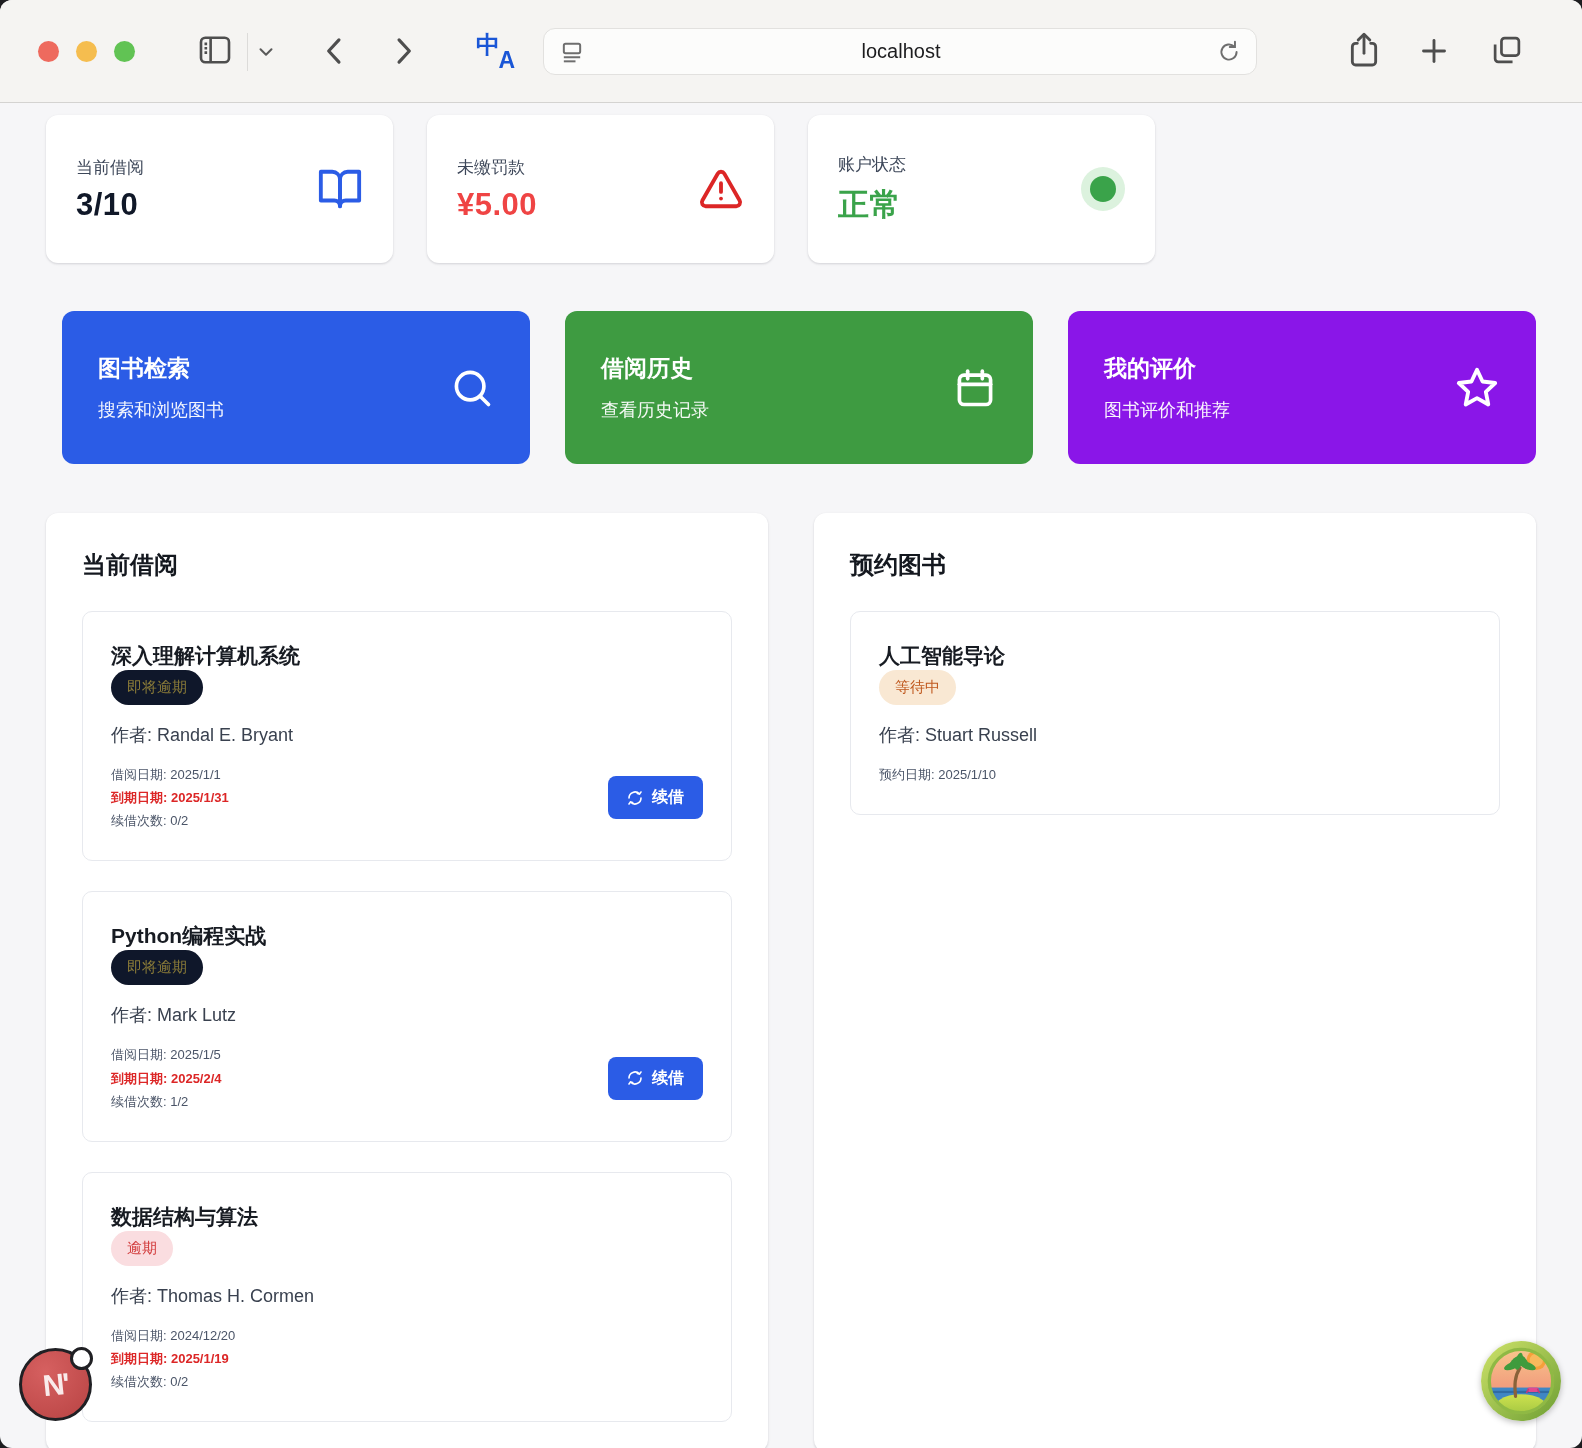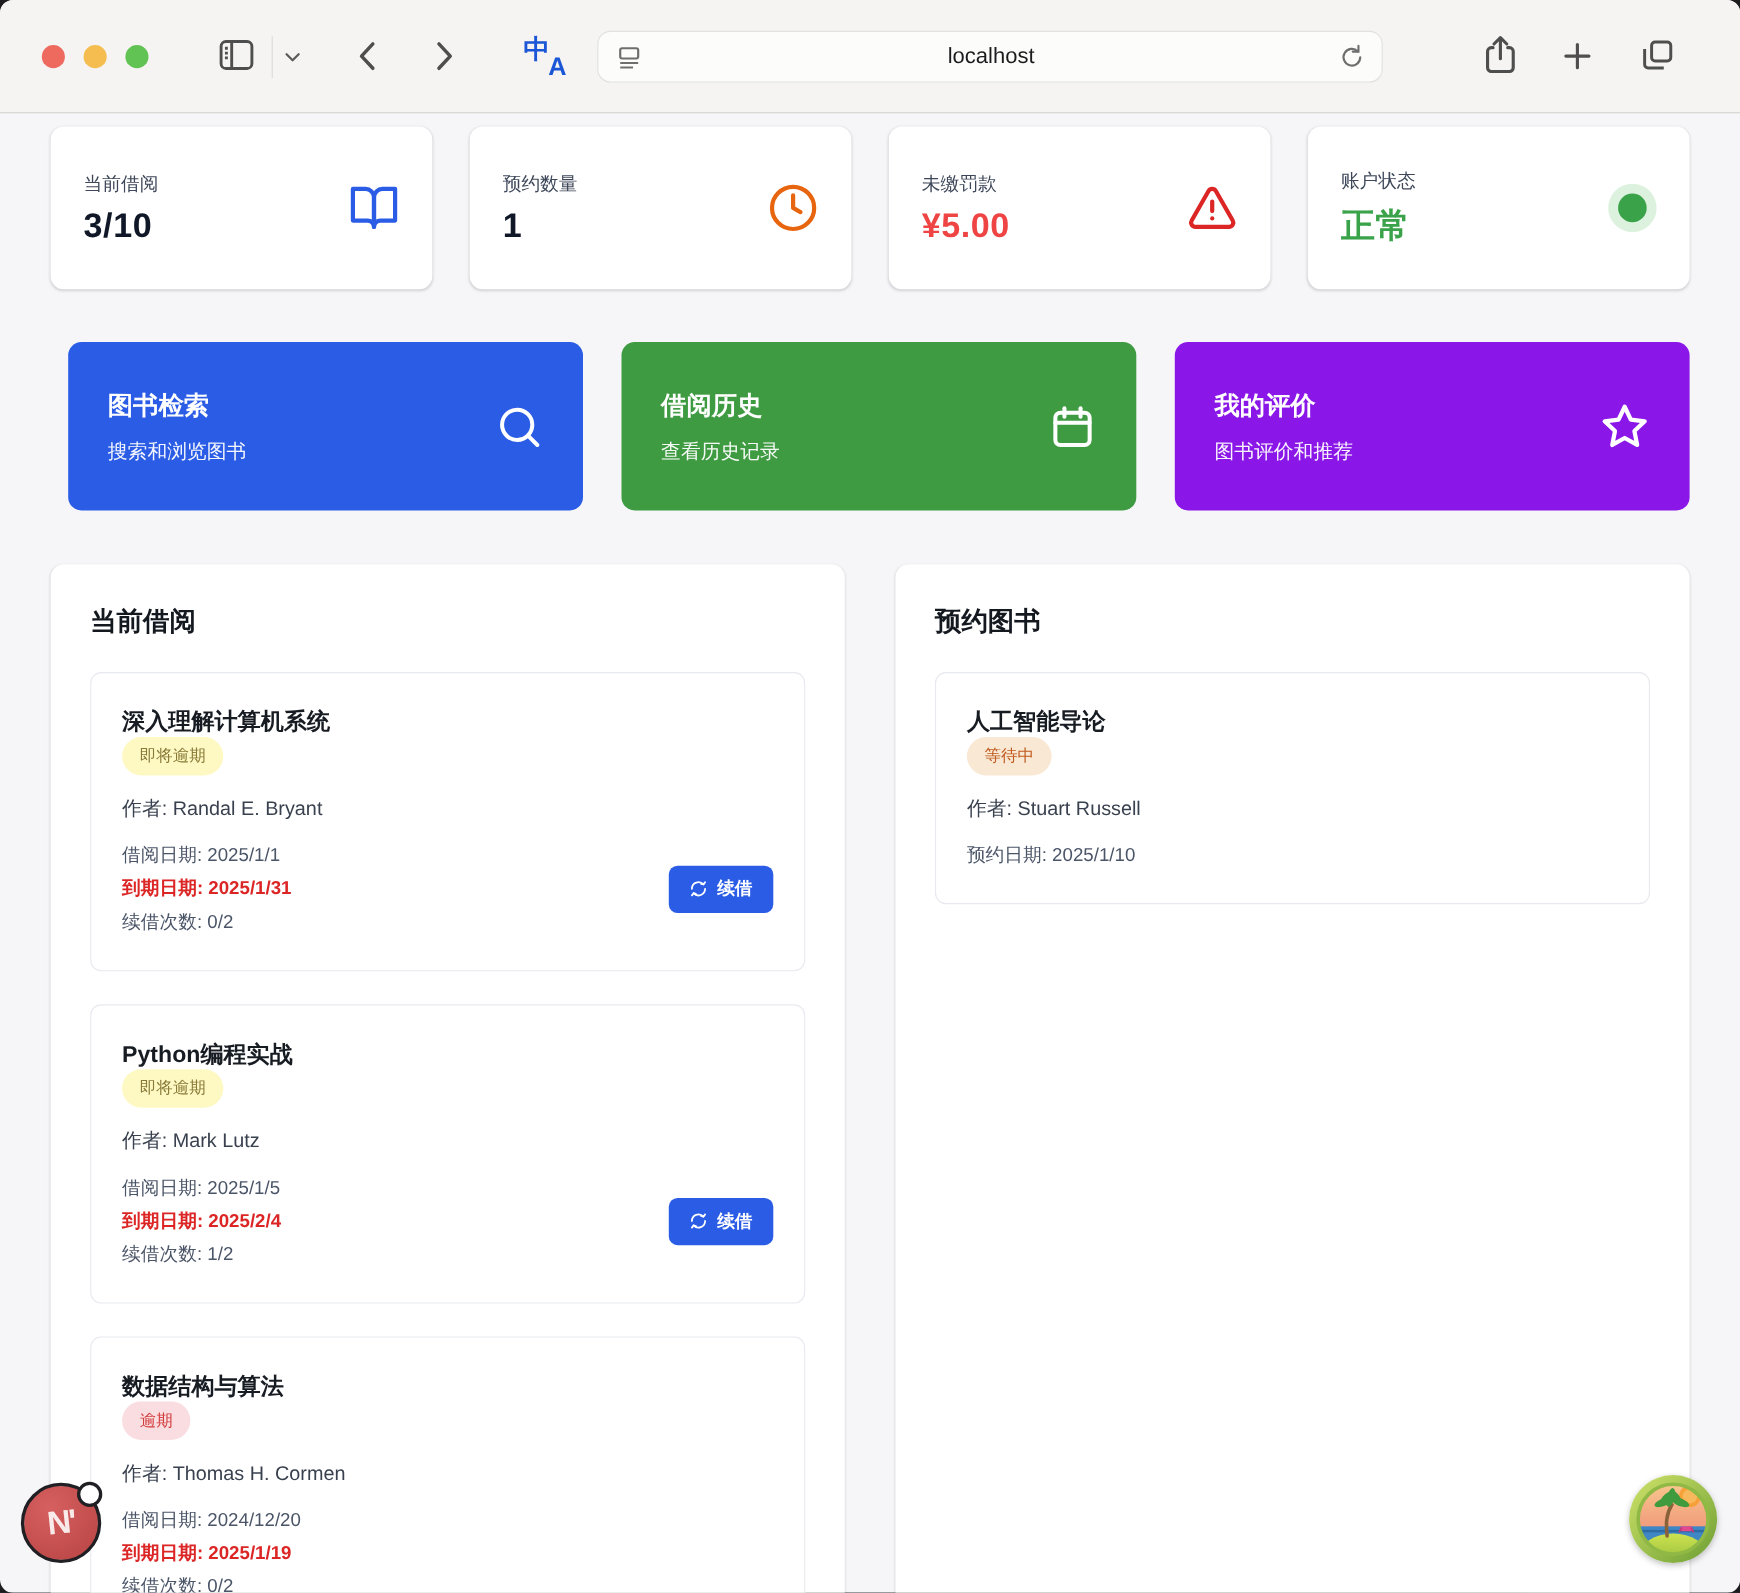--- a/index.html
+++ b/index.html
@@ -40,26 +40,26 @@
   .action-sub { font-size:18px; opacity:.95; font-weight:400; }
 
   .panels { display:grid; grid-template-columns:1fr 1fr; gap:46px; margin-top:49px; }
   .panel { background:#fff; border-radius:12px; box-shadow:0 1px 3px rgba(16,24,40,.1),0 1px 2px rgba(16,24,40,.06); padding:36px 36px 30px; min-height:887px; }
   .panel-title { font-size:24px; font-weight:bold; color:#14181f; margin-bottom:30px; }
 
   .book-card { border:1.5px solid #e7e9ee; border-radius:10px; padding:26px 28px 28px; margin-bottom:30px; background:#fff; }
   .book-head { display:flex; justify-content:space-between; align-items:flex-start;flex-direction:column; }
   .book-title { font-size:21px; font-weight:bold; color:#171b22; padding-top:4px; }
   .badge { font-size:15px; padding:8px 16px; border-radius:999px; white-space:nowrap; }
-  .badge-warn { background:#fef9c3; color:#897a38; }
+  .badge-warn { background:#0f172a; color:#897a38; }
   .badge-overdue { background:#fadde0; color:#d23c3c; }
   .badge-wait { background:#f9e8d3; color:#c05a20; }
   .book-author { font-size:18px; color:#39414f; margin-top:18px; }
   .book-meta-row { display:flex; justify-content:space-between; align-items:center; margin-top:16px; }
-  .meta-line { font-size:17px; color:#4b5568; line-height:1.78; }
+  .meta-line { font-size:13px; color:#4b5568; line-height:1.78; }
   .meta-line.due { color:#dc2626; font-weight:bold; }
   .renew-btn { display:inline-flex; align-items:center; gap:9px; background:#2b5ce6; color:#fff; border:none; font-size:16px; font-weight:bold; padding:11px 19px; border-radius:8px; cursor:pointer; font-family:inherit; }
 
   
   .float-badge { position:absolute; left:19px; top:1348px; width:73px; height:73px; border-radius:50%; background:radial-gradient(circle at 35% 30%,#d66060,#b84343); border:3px solid #202024; display:flex; align-items:center; justify-content:center; }
   .float-badge .glyph { color:rgba(255,255,255,.88); font-size:30px; font-weight:bold; transform:rotate(-6deg); letter-spacing:-2px; }
   .float-badge .dot { position:absolute; right:-4px; top:-4px; width:23px; height:23px; border-radius:50%; background:#fff; border:3px solid #202024; }
   .island-btn { position:absolute; left:1481px; top:1341px; width:80px; height:80px; border-radius:50%; background:linear-gradient(135deg,#cfe36a,#6d9e33); display:flex; align-items:center; justify-content:center; box-shadow:0 2px 6px rgba(0,0,0,.25); }
   .island-btn svg { border-radius:50%; }
 </style>
@@ -144,30 +144,20 @@
 
     <div class="stats">
       <div class="stat-card">
         <div>
           <div class="stat-label">当前借阅</div>
           <div class="stat-value">3/10</div>
         </div>
         <svg width="46" height="46" viewBox="0 0 24 24" fill="none" stroke="#2b5ce6" stroke-width="2" stroke-linecap="round" stroke-linejoin="round">
           <path d="M2 3h6a4 4 0 0 1 4 4v14a3 3 0 0 0-3-3H2z"></path>
             <path d="M22 3h-6a4 4 0 0 0-4 4v14a3 3 0 0 1 3-3h7z"></path>
-        </svg>
-      </div>
-      <div class="stat-card">
-        <div>
-          <div class="stat-label">预约数量</div>
-          <div class="stat-value">1</div>
-        </div>
-        <svg width="46" height="46" viewBox="0 0 24 24" fill="none" stroke="#e8650f" stroke-width="2" stroke-linecap="round" stroke-linejoin="round">
-          <circle cx="12" cy="12" r="10"></circle>
-            <polyline points="12 6 12 12 15.5 14"></polyline>
         </svg>
       </div>
       <div class="stat-card">
         <div>
           <div class="stat-label">未缴罚款</div>
           <div class="stat-value red">¥5.00</div>
         </div>
         <svg width="46" height="46" viewBox="0 0 24 24" fill="none" stroke="#dc2626" stroke-width="2" stroke-linecap="round" stroke-linejoin="round">
           <path d="m21.73 18-8-14a2 2 0 0 0-3.46 0l-8 14A2 2 0 0 0 4 21h16a2 2 0 0 0 1.73-3Z"></path>
             <line x1="12" y1="9" x2="12" y2="13.5"></line>

